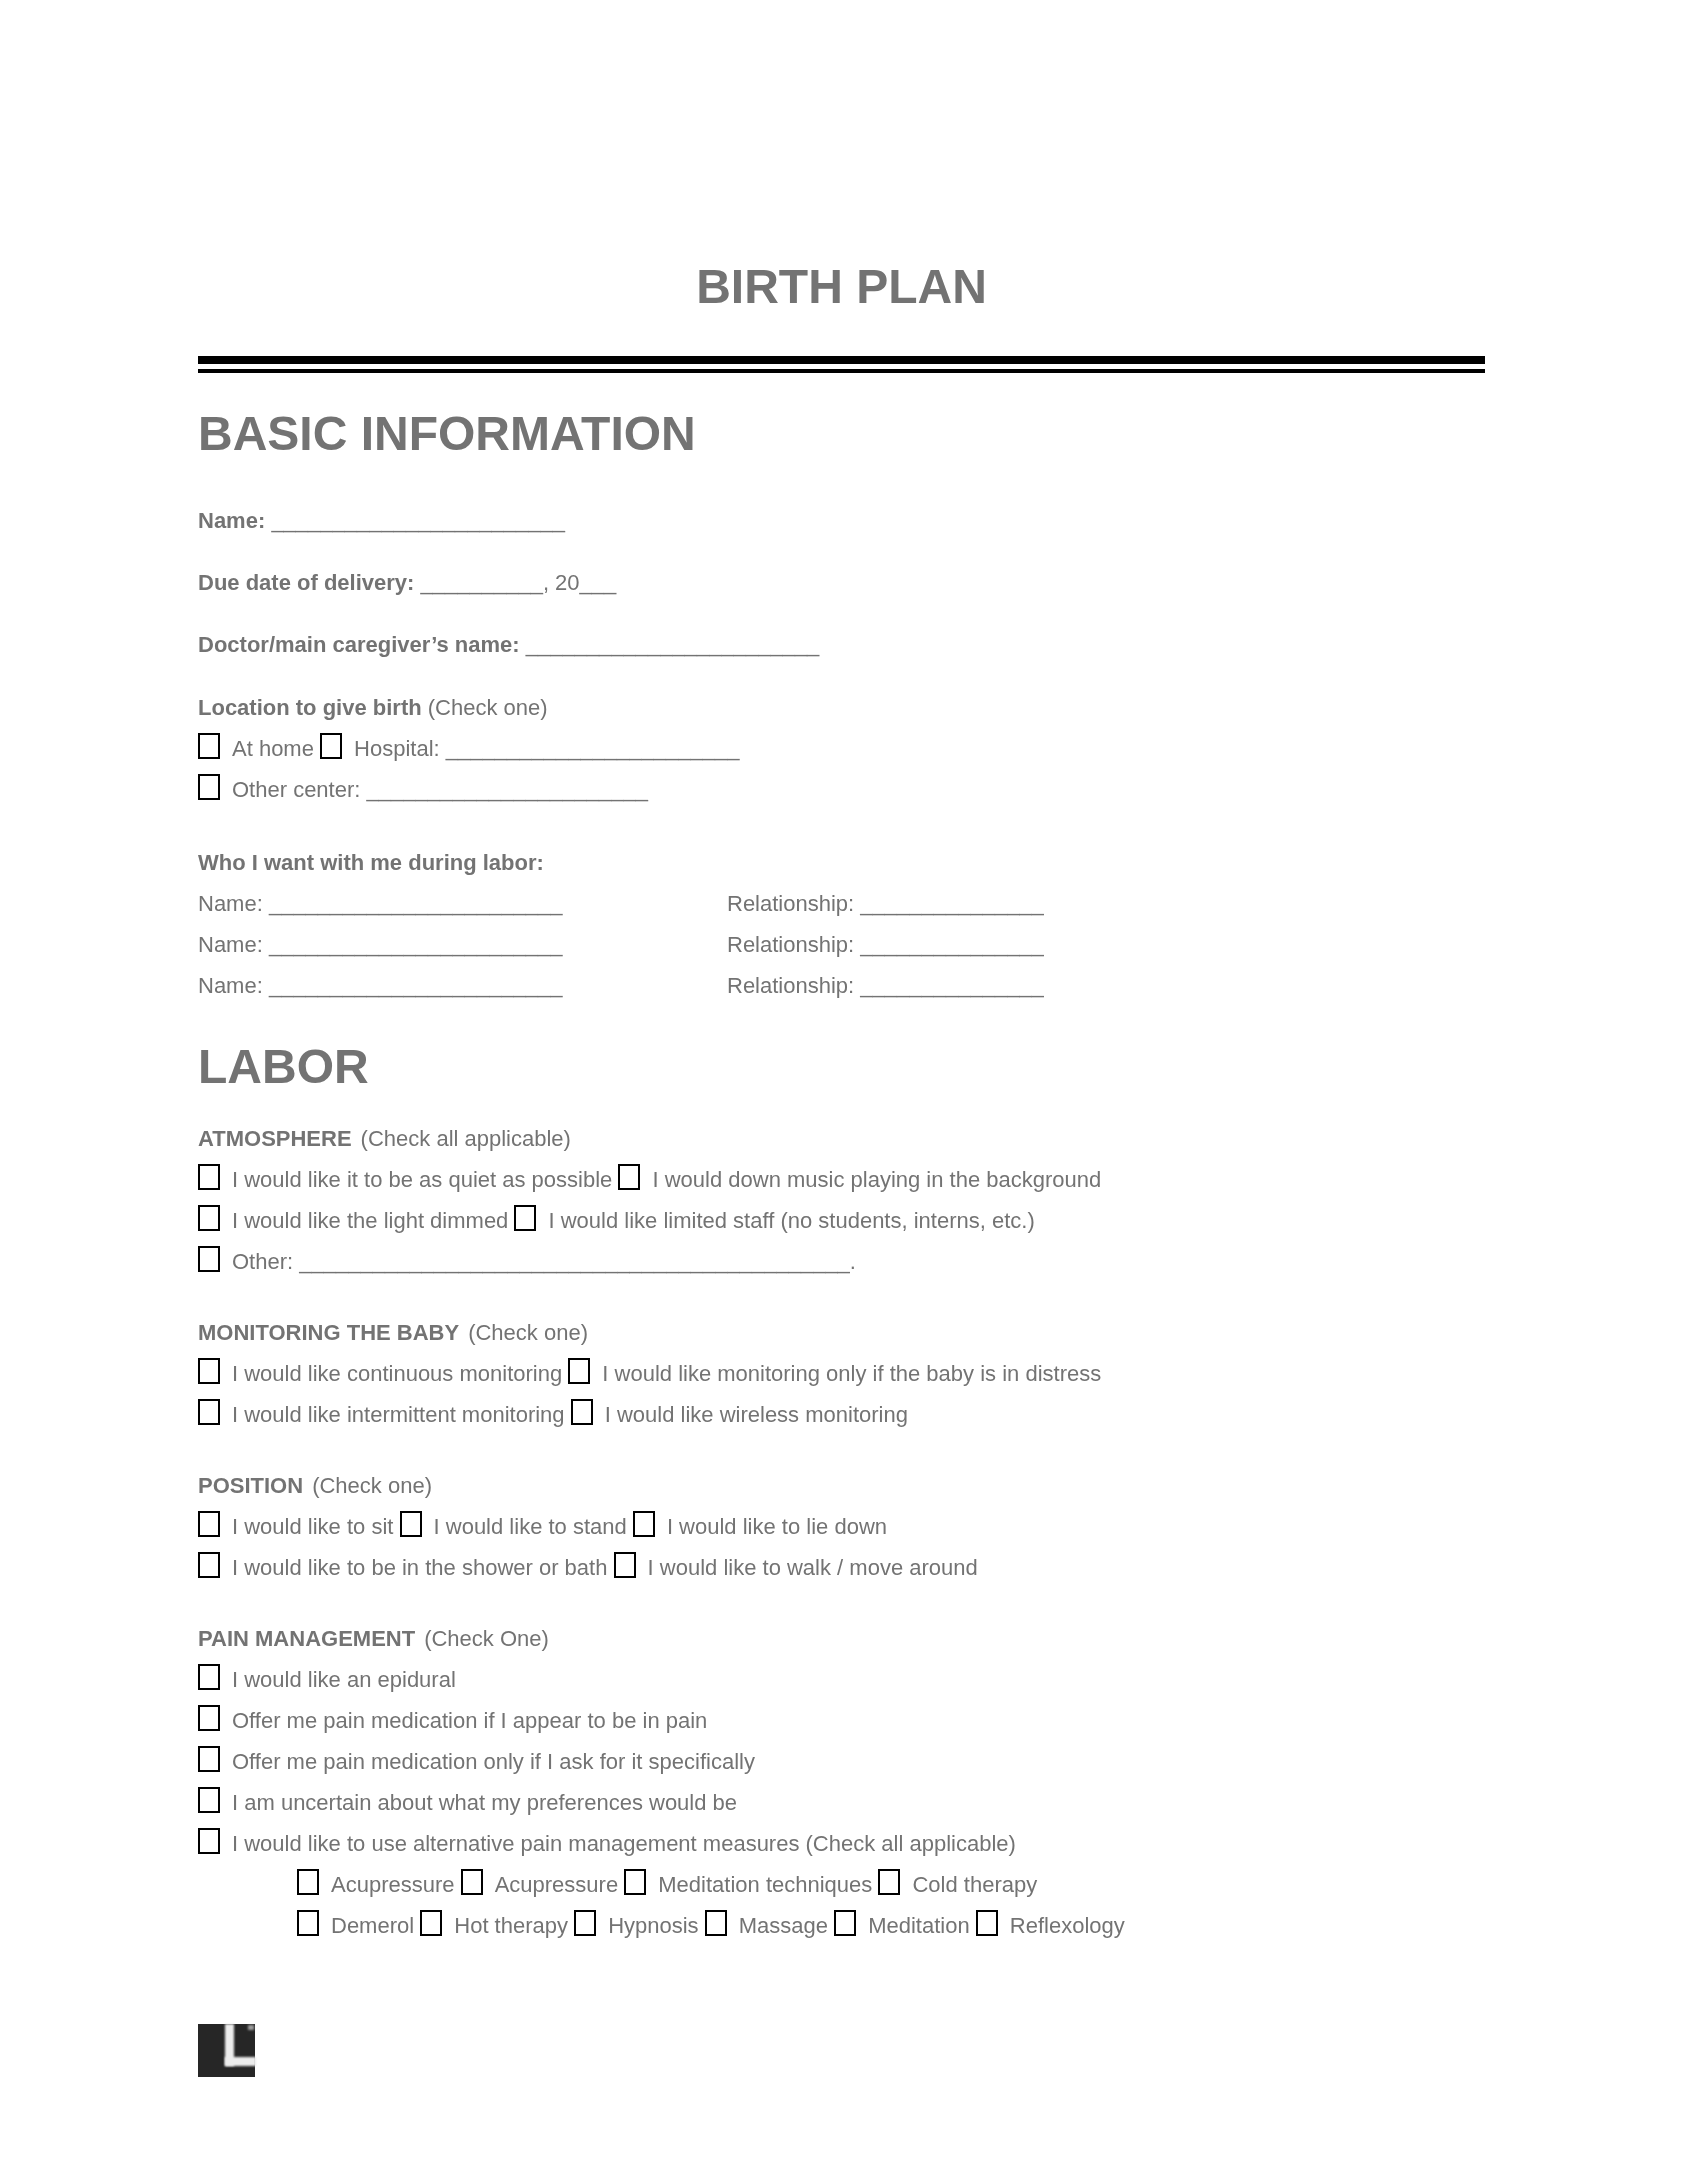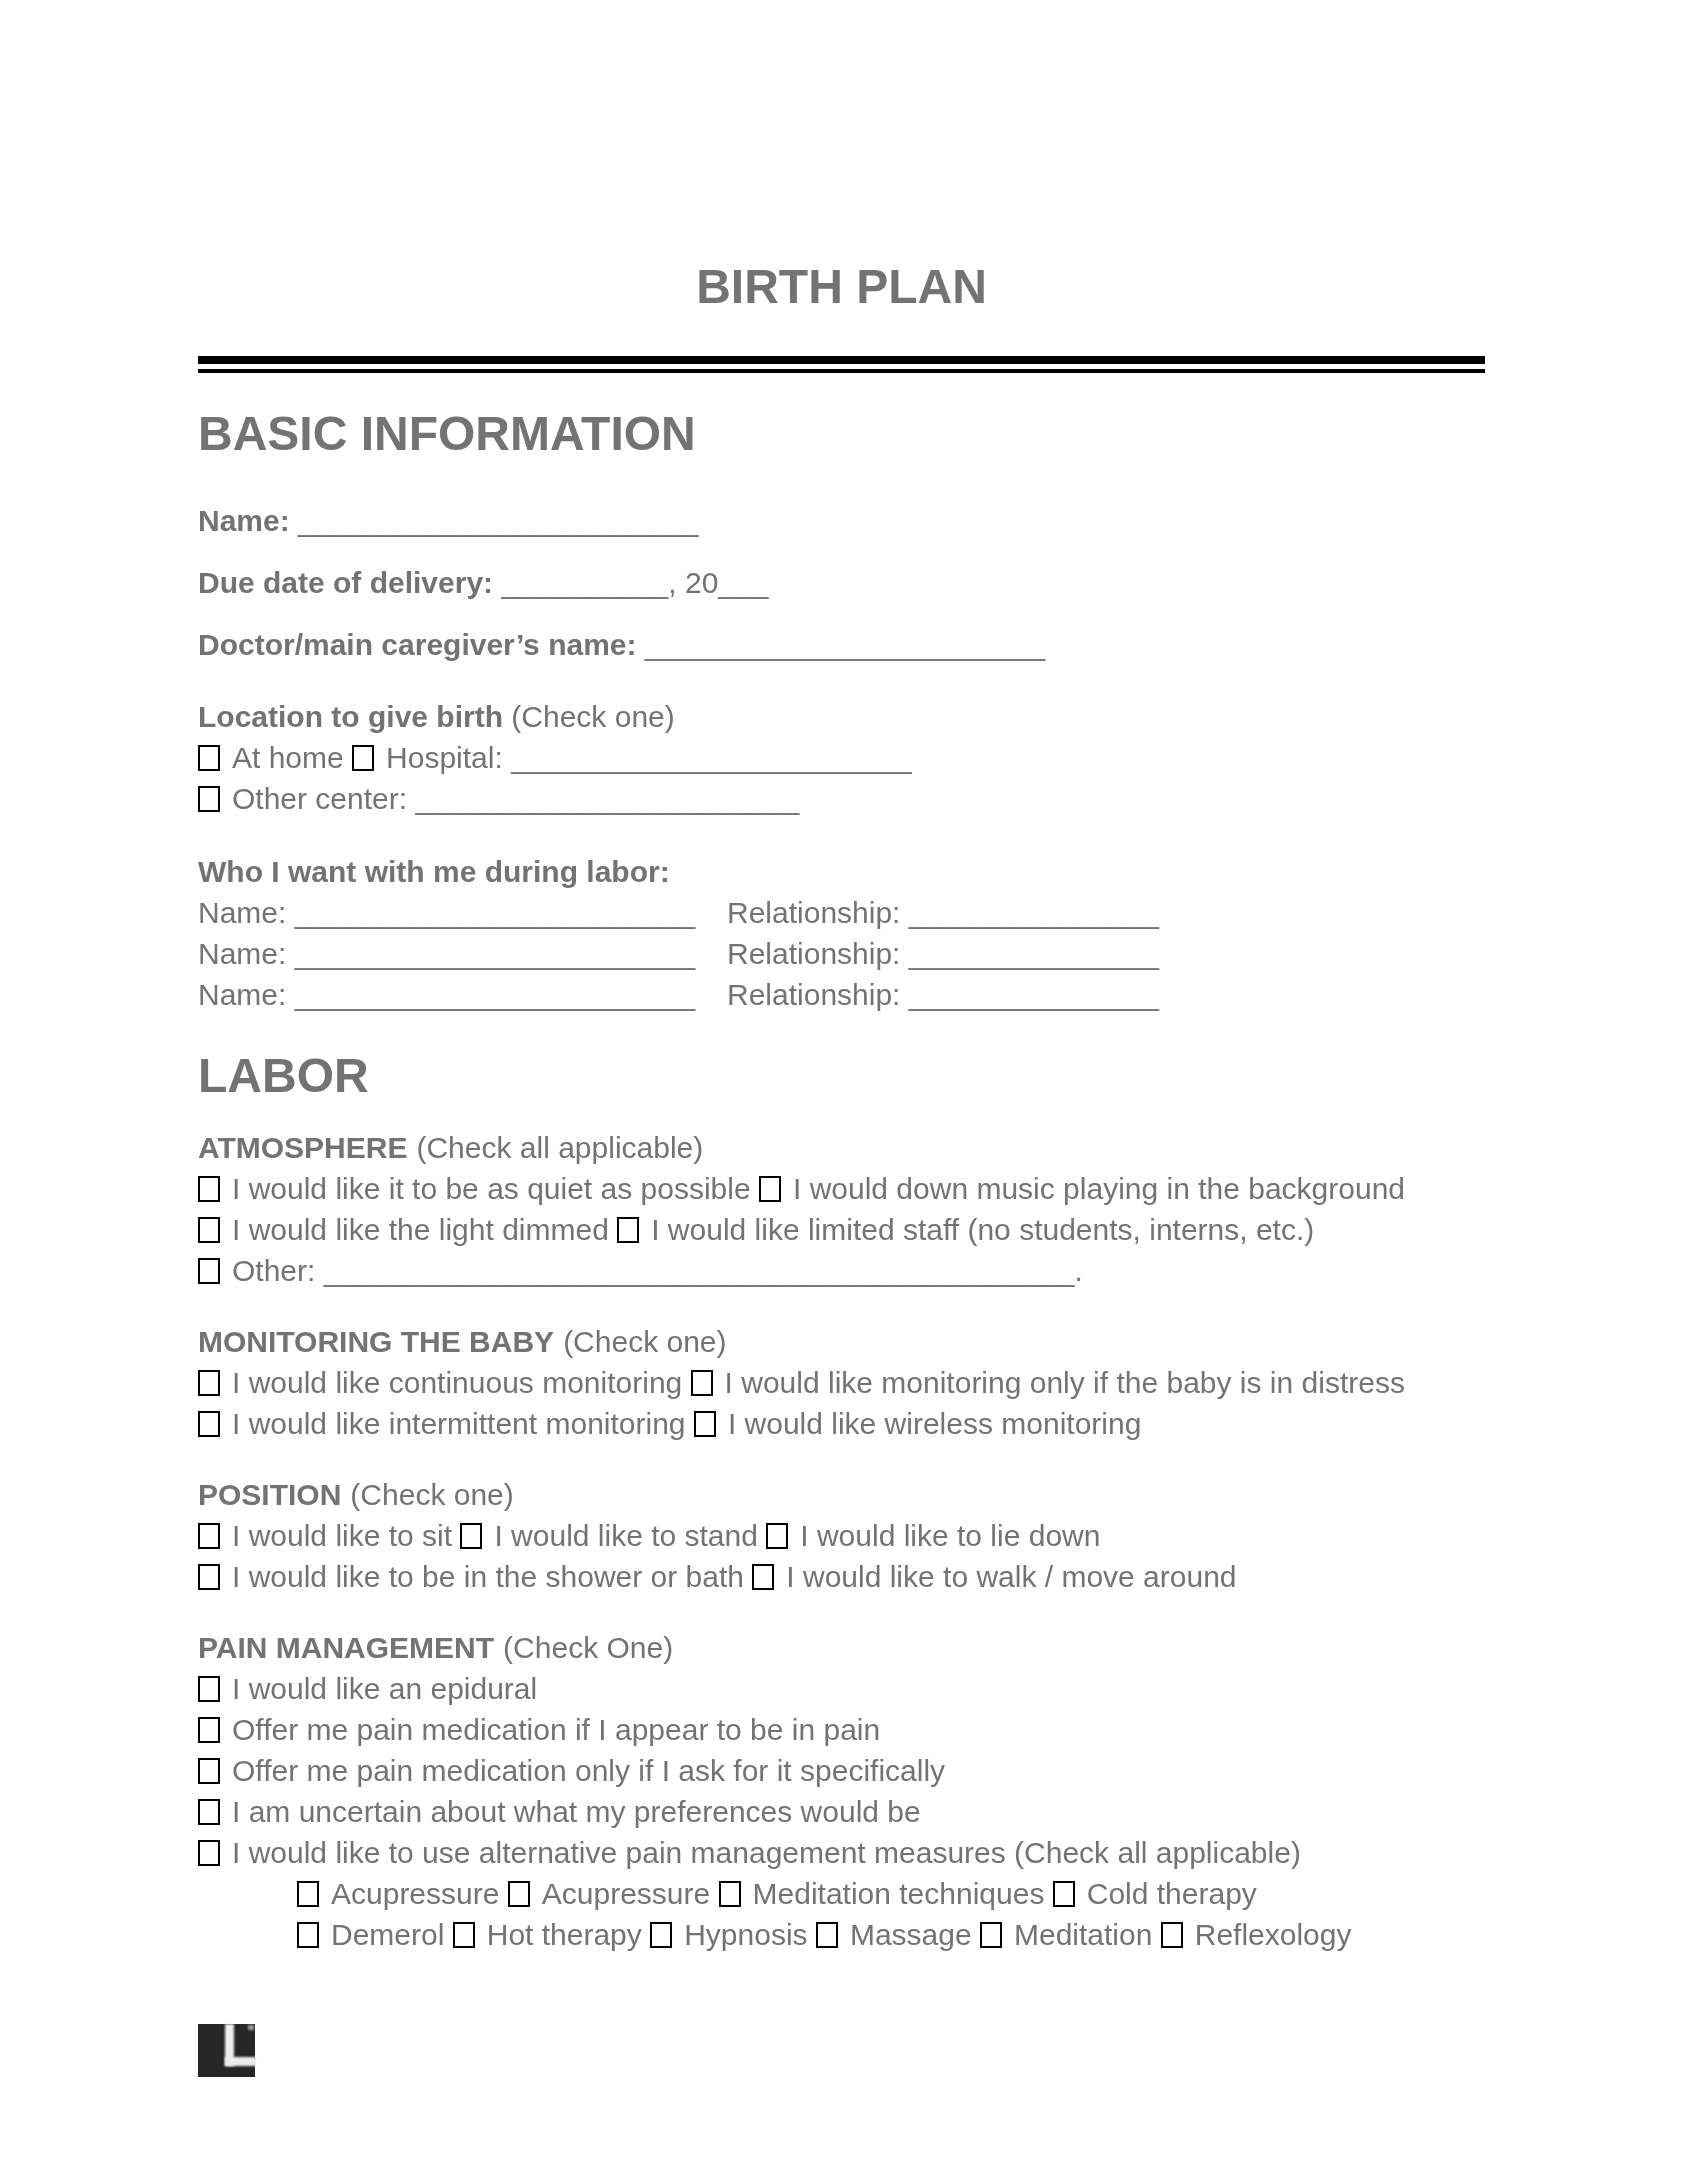--- a/index.html
+++ b/index.html
@@ -28,27 +28,27 @@
     border-bottom: 4px solid #000;
   }
 
   h2.section {
     margin: 40px 0 0 0;
     font-size: 48px;
     line-height: 42px;
     font-weight: bold;
   }
 
-  p { margin: 0; font-size: 30px; line-height: 41px; }
+  p { margin: 0; font-size: 22px; line-height: 41px; }
   .b { font-weight: bold; }
   .hint { font-weight: normal; margin-left: 9px; }
 
   .field { margin-top: 21px; }
   .field-first { margin-top: 45px; }
-  .block { margin-top: 31px; }
+  .block { margin-top: 22px; }
   .who-block { margin-top: 32px; }
   .labor-h { margin-top: 52px; }
   .subsection { margin-top: 30px; }
 
   .cb {
     display: inline-block;
     box-sizing: border-box;
     width: 22px;
     height: 26px;
     border: 2px solid #000;

